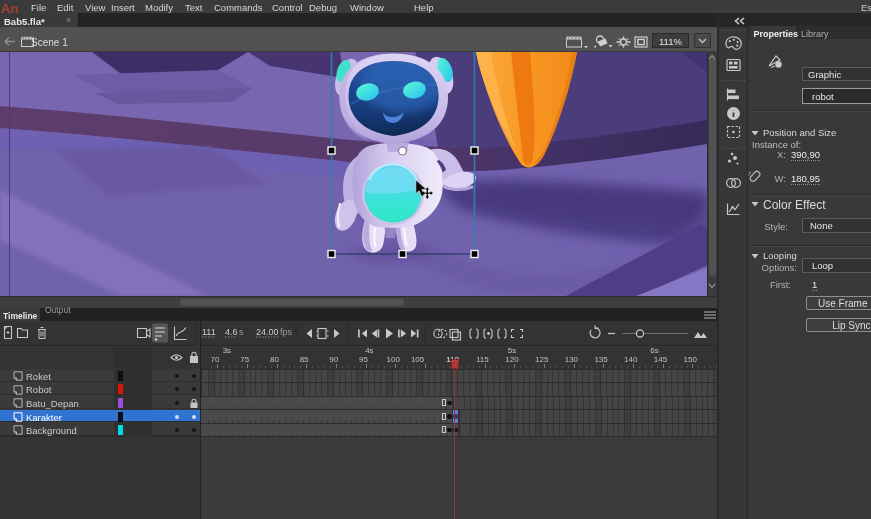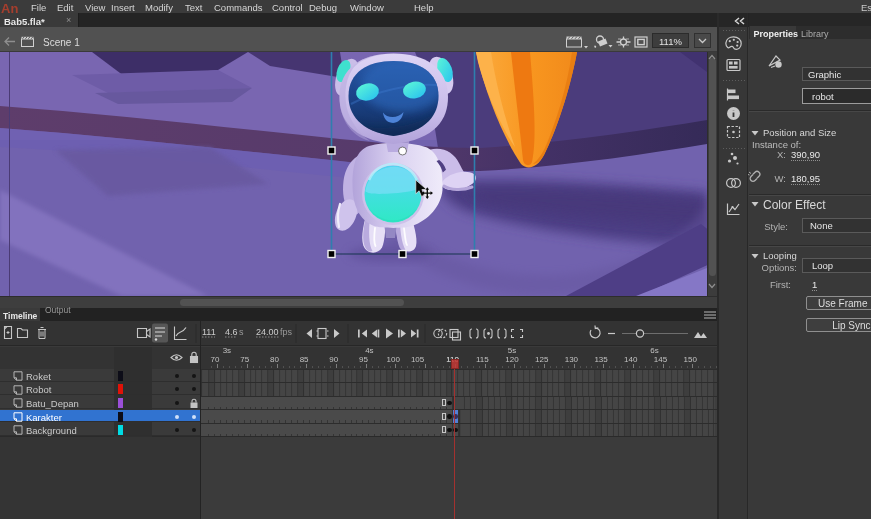--- a/index.html
+++ b/index.html
@@ -29,21 +29,21 @@
 <span class="txt" style="left:66px;top:15px;font-size:9px;color:#909090;">×</span>
 <div class="abs" style="left:0;top:27px;width:722px;height:25px;background:#515151;border-bottom:1px solid #3a3a3a;"></div>
 <svg class="abs" style="left:4px;top:37px;" width="11" height="9" viewBox="0 0 11 9">
 <path d="M5 0.5 L1 4.5 L5 8.5 M1 4.5 L11 4.5" stroke="#8e8e8e" stroke-width="1.3" fill="none"></path>
   </svg>
 <svg class="abs" style="left:21px;top:36px;" width="13" height="11" viewBox="0 0 13 11">
 <rect x="0.5" y="3" width="12" height="7.5" fill="none" stroke="#d0d0d0"></rect>
 <path d="M0.5 3 L12.5 3 L12.5 0.8 L0.5 0.8 Z" fill="#d0d0d0"></path>
 <path d="M1.5 2.8 L3.2 0.8 M4.4 2.8 L6.1 0.8 M7.3 2.8 L9 0.8 M10.2 2.8 L11.9 0.8" stroke="#515151" stroke-width="0.9"></path>
 </svg>
-<span class="txt" style="left:43px;top:37px;font-size:10px;color:#dcdcdc;">Scene 1</span>
+<span class="txt" style="left:31px;top:37px;font-size:10px;color:#dcdcdc;">Scene 1</span>
 <svg class="abs" style="left:566px;top:35px;" width="24" height="14" viewBox="0 0 24 14">
 <rect x="0.5" y="4" width="15" height="8" fill="none" stroke="#cfcfcf"></rect>
 <path d="M0.5 4 L15.5 4 L15.5 1.5 L0.5 1.5 Z" fill="#cfcfcf"></path>
 <path d="M2 3.8 L4 1.5 M5.5 3.8 L7.5 1.5 M9 3.8 L11 1.5 M12.5 3.8 L14.5 1.5" stroke="#515151" stroke-width="0.9"></path>
 <path d="M18 11 L22 11 L20 13.5 Z" fill="#cfcfcf"></path>
   </svg>
 <svg class="abs" style="left:592px;top:34px;" width="22" height="15" viewBox="0 0 22 15">
 <path d="M4.5 5.5 a3.5 3.5 0 1 1 7 0 a3.5 3.5 0 1 1 -7 0" fill="none" stroke="#cfcfcf" stroke-width="1.3"></path>
 <path d="M6 7.5 L13.5 4.5 L15.5 9.5 L8 12.5 Z" fill="#cfcfcf"></path>
 <path d="M2.5 11.5 q-0.8 1.8 0.5 2.2 q1.3 0.3 1.2 -1.2 q0 -0.8 -1.7 -1 Z" fill="#cfcfcf"></path>

